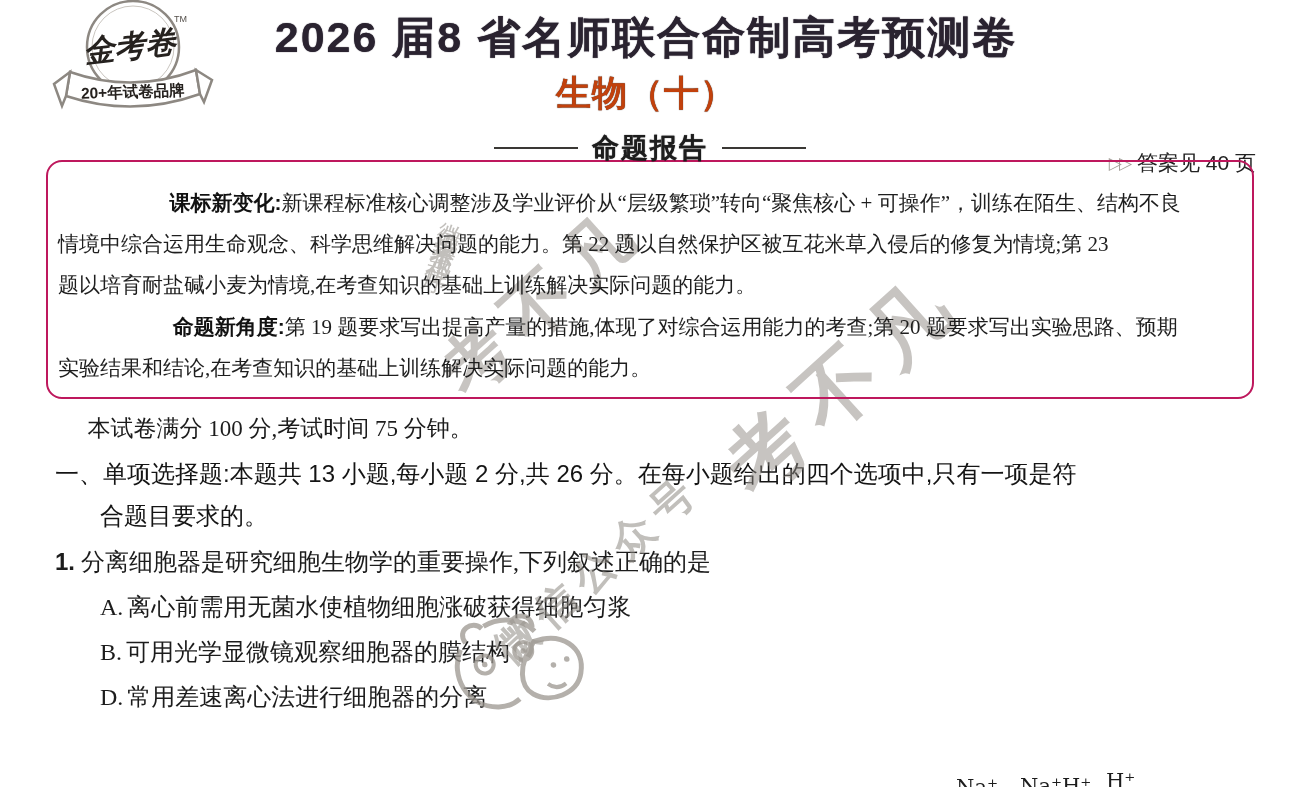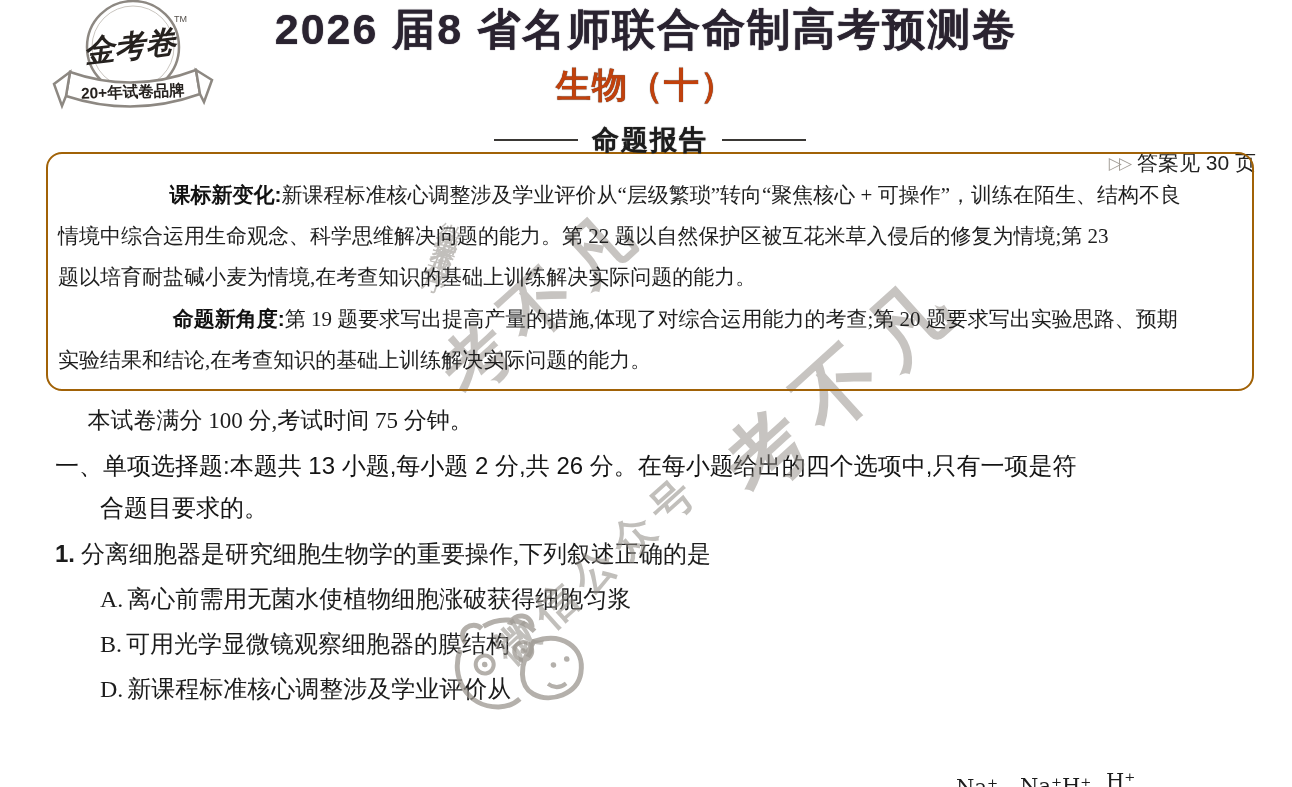--- a/index.html
+++ b/index.html
@@ -3,38 +3,38 @@
 <meta charset="utf-8">
 <style>
   html,body{margin:0;padding:0;background:#fff;}
   #page{
     position:relative;width:1292px;height:787px;overflow:hidden;background:#ffffff;
     font-family:"Liberation Serif",serif;color:#1c1c1c;
   }
   
   .logo{position:absolute;left:50px;top:0px;width:166px;height:122px;}
   
-  .titles{text-align:center;padding-top:4px;}
+  .titles{text-align:center;padding-top:12px;}
   .main-title{
     font-family:"Liberation Sans",sans-serif;font-weight:700;font-size:43px;line-height:50px;
     color:#2a2330;letter-spacing:2px;text-shadow:0 0 1px #2a2330;
   }
   .sub-title{
     font-family:"Liberation Sans",sans-serif;font-weight:700;font-size:35px;line-height:42px;
     margin-top:10px;color:#c2410c;text-shadow:0 0 1px #242424;letter-spacing:1px;
   }
   
   .answer-note{
     position:absolute;right:36px;top:149px;font-family:"Liberation Sans",sans-serif;
     font-size:21px;color:#222;display:flex;align-items:center;gap:8px;
   }
   .answer-arrows{font-family:"DejaVu Sans",sans-serif;color:#a39e98;font-size:17px;letter-spacing:-3px;}
   
   .report-box{
-    position:relative;margin:46px 38px 0 46px;border:2px solid #a16207;border-radius:16px;
+    position:relative;margin:46px 38px 0 46px;border:2px solid #be185d;border-radius:16px;
     padding:20px 10px 8px 10px;background:transparent;
   }
   .box-title-row{
     position:absolute;top:-32px;left:0;right:0;display:flex;align-items:center;justify-content:center;gap:14px;
   }
   .box-title{
     font-family:"Liberation Sans",sans-serif;font-weight:700;font-size:27px;color:#1d1d1d;
     text-shadow:0 0 1px #1d1d1d;letter-spacing:2px;
   }
   .title-dash{width:84px;height:2px;background:#3a3835;}
@@ -112,21 +112,21 @@
     </svg>
   </div>
 
   <div class="titles">
     <div class="main-title">2026 届8 省名师联合命制高考预测卷</div>
     <div class="sub-title">生物（十）</div>
   </div>
 
   <div class="answer-note">
     <span class="answer-arrows">▷▷</span>
-    <span>答案见 30 页</span>
+    <span>答案见 40 页</span>
   </div>
 
   <div class="report-box">
     <div class="box-title-row">
       <span class="title-dash"></span>
       <span class="box-title">命题报告</span>
       <span class="title-dash"></span>
     </div>
     <div class="box-body">
       <div class="box-line indent"><span class="runin">课标新变化:</span><span>新课程标准核心调整涉及学业评价从“层级繁琐”转向“聚焦核心 + 可操作”，训练在陌生、结构不良</span></div>
@@ -144,21 +144,21 @@
     <div class="sh-line2">合题目要求的。</div>
   </div>
 
   <div class="question">
     <div class="q-stem">
       <span class="q-num">1.</span><span>分离细胞器是研究细胞生物学的重要操作,下列叙述正确的是</span>
     </div>
     <div class="options">
       <div class="option"><span class="opt-label">A.</span><span>离心前需用无菌水使植物细胞涨破获得细胞匀浆</span></div>
       <div class="option"><span class="opt-label">B.</span><span>可用光学显微镜观察细胞器的膜结构</span></div>
-      <div class="option"><span class="opt-label">D.</span><span>新课程标准核心调整涉及学业评价从</span></div>
+      <div class="option"><span class="opt-label">D.</span><span>常用差速离心法进行细胞器的分离</span></div>
     </div>
   </div>
 
   <div class="fig-frag">
     <span class="frag-na1">Na⁺</span>
     <span class="frag-na2">Na⁺H⁺</span>
     <span class="frag-h">H⁺</span>
   </div>
 
 </div>

